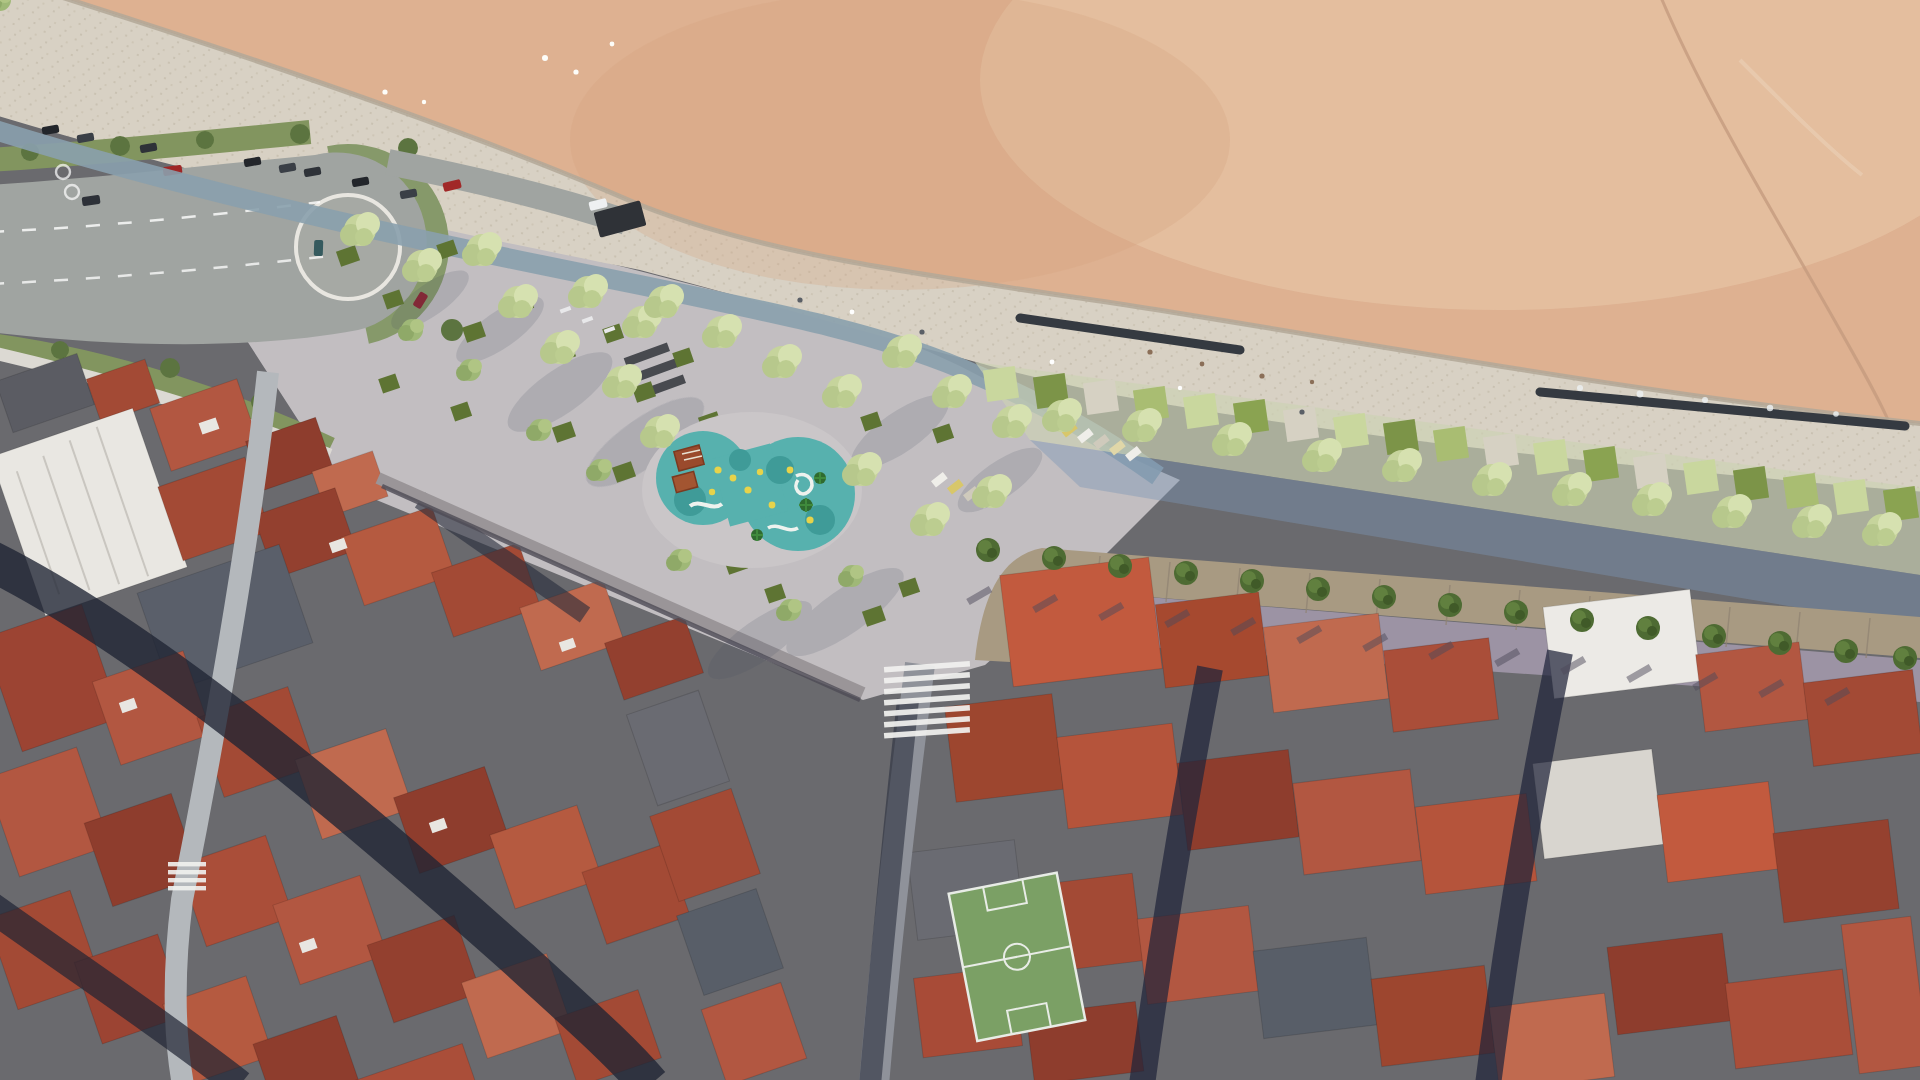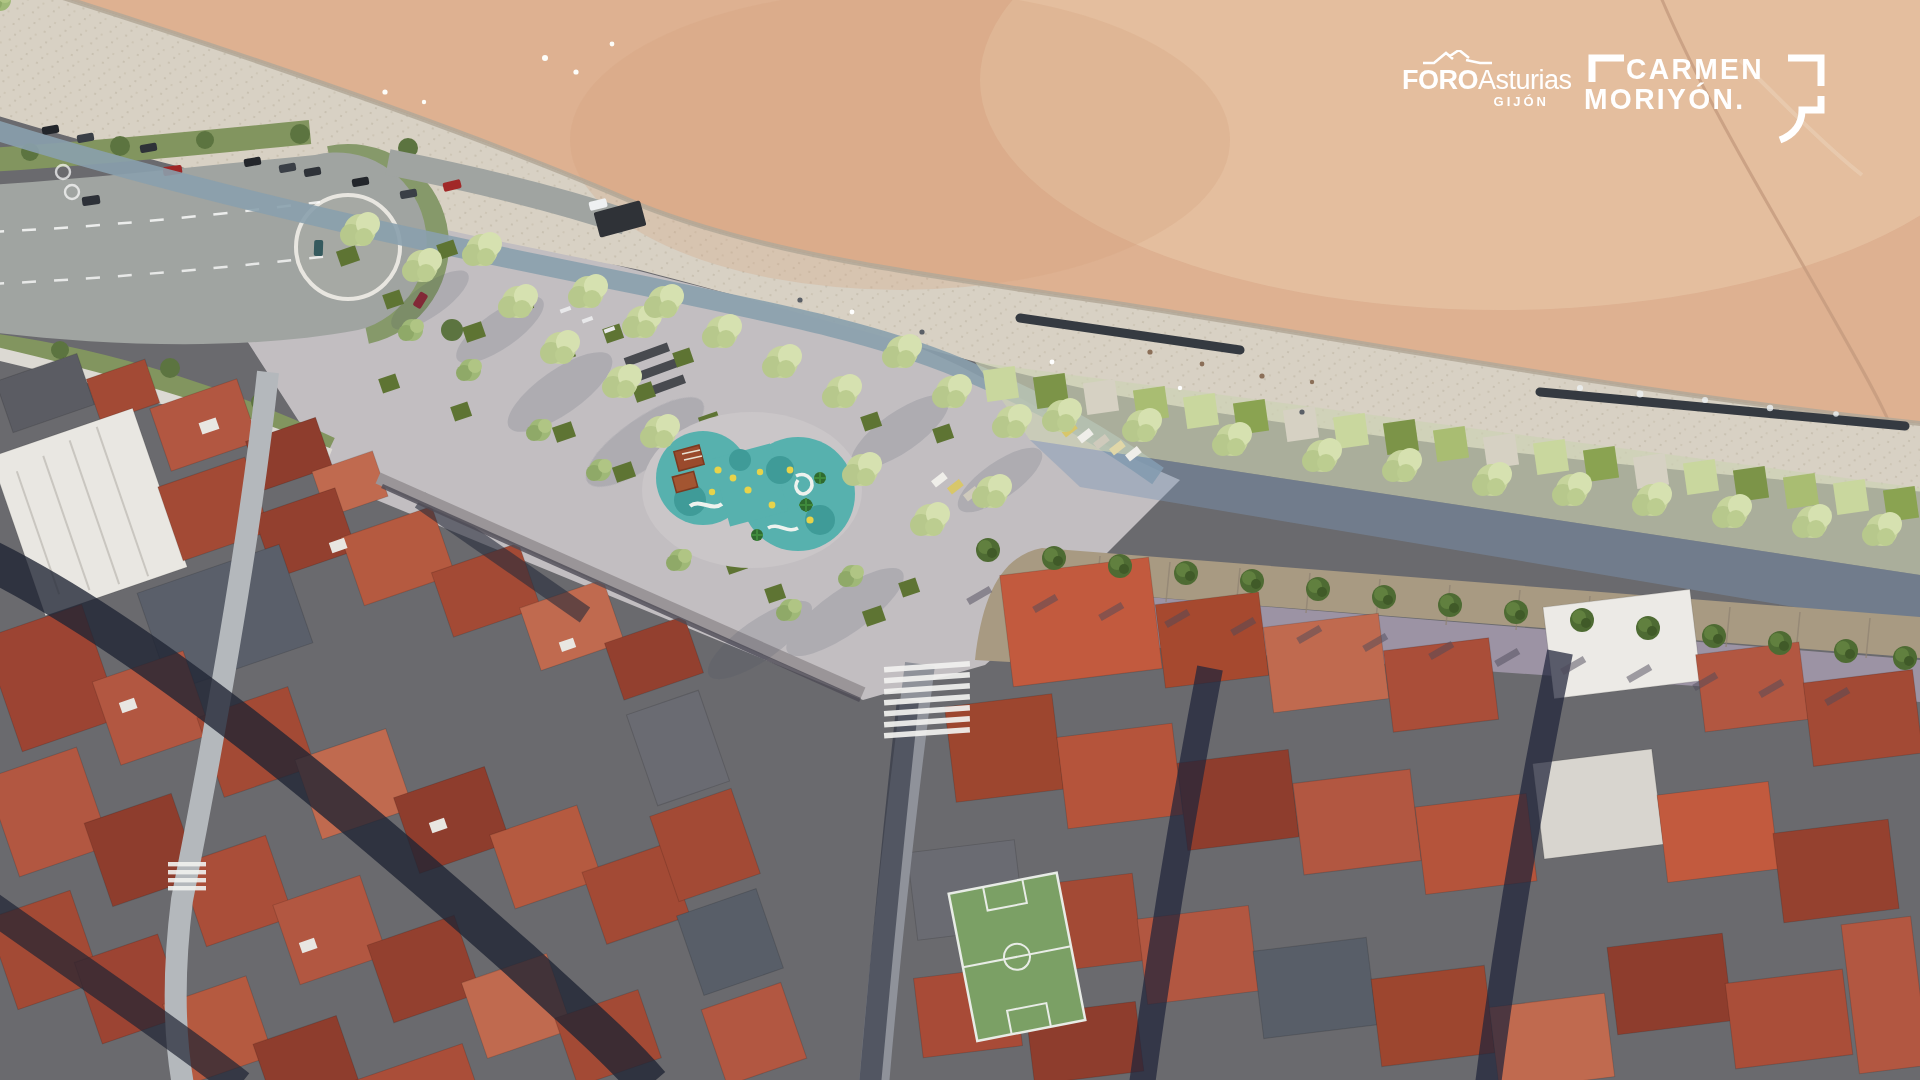--- a/index.html
+++ b/index.html
@@ -480,31 +480,15 @@
   <g>
     <circle cx="800" cy="300" r="2.6" fill="#5a5f66"></circle>
         <circle cx="852" cy="312" r="2.4" fill="#fff"></circle>
     <circle cx="922" cy="332" r="2.6" fill="#5a5f66"></circle>
         <circle cx="1052" cy="362" r="2.4" fill="#fff"></circle>
     <circle cx="1302" cy="412" r="2.6" fill="#5a5f66"></circle>
         <circle cx="1180" cy="388" r="2.2" fill="#fff"></circle>
   </g>
 </svg>
 
-<div class="logo logo-foro">
-  <svg class="roofline" width="72" height="16" viewBox="0 0 72 16">
-    <path d="M1,13 L12,13 L24,3 L31,9 M28,6 L37,0 L47,8 M44,10 L58,13 L70,13" stroke="#fff" stroke-width="2.6" fill="none"></path>
-  </svg>
-  <div class="brandline"><span class="b">FORO</span><span class="l">Asturias</span></div>
-  <span class="city">GIJÓN</span>
+
+
 </div>
 
-<div class="logo logo-carmen">
-  <svg width="250" height="110" viewBox="0 0 250 110">
-    <path d="M14,36 L14,12 L46,12" stroke="#fff" stroke-width="7" fill="none"></path>
-    <path d="M210,12 L243,12 L243,40" stroke="#fff" stroke-width="7" fill="none"></path>
-    <path d="M243,50 L243,64 L224,64 C224,79 215,89 202,94" stroke="#fff" stroke-width="7" fill="none"></path>
-  </svg>
-  <div class="ln ln1">CARMEN</div>
-  <div class="ln ln2">MORIYÓN.</div>
-</div>
-
-</div>
-
 </body></html>

